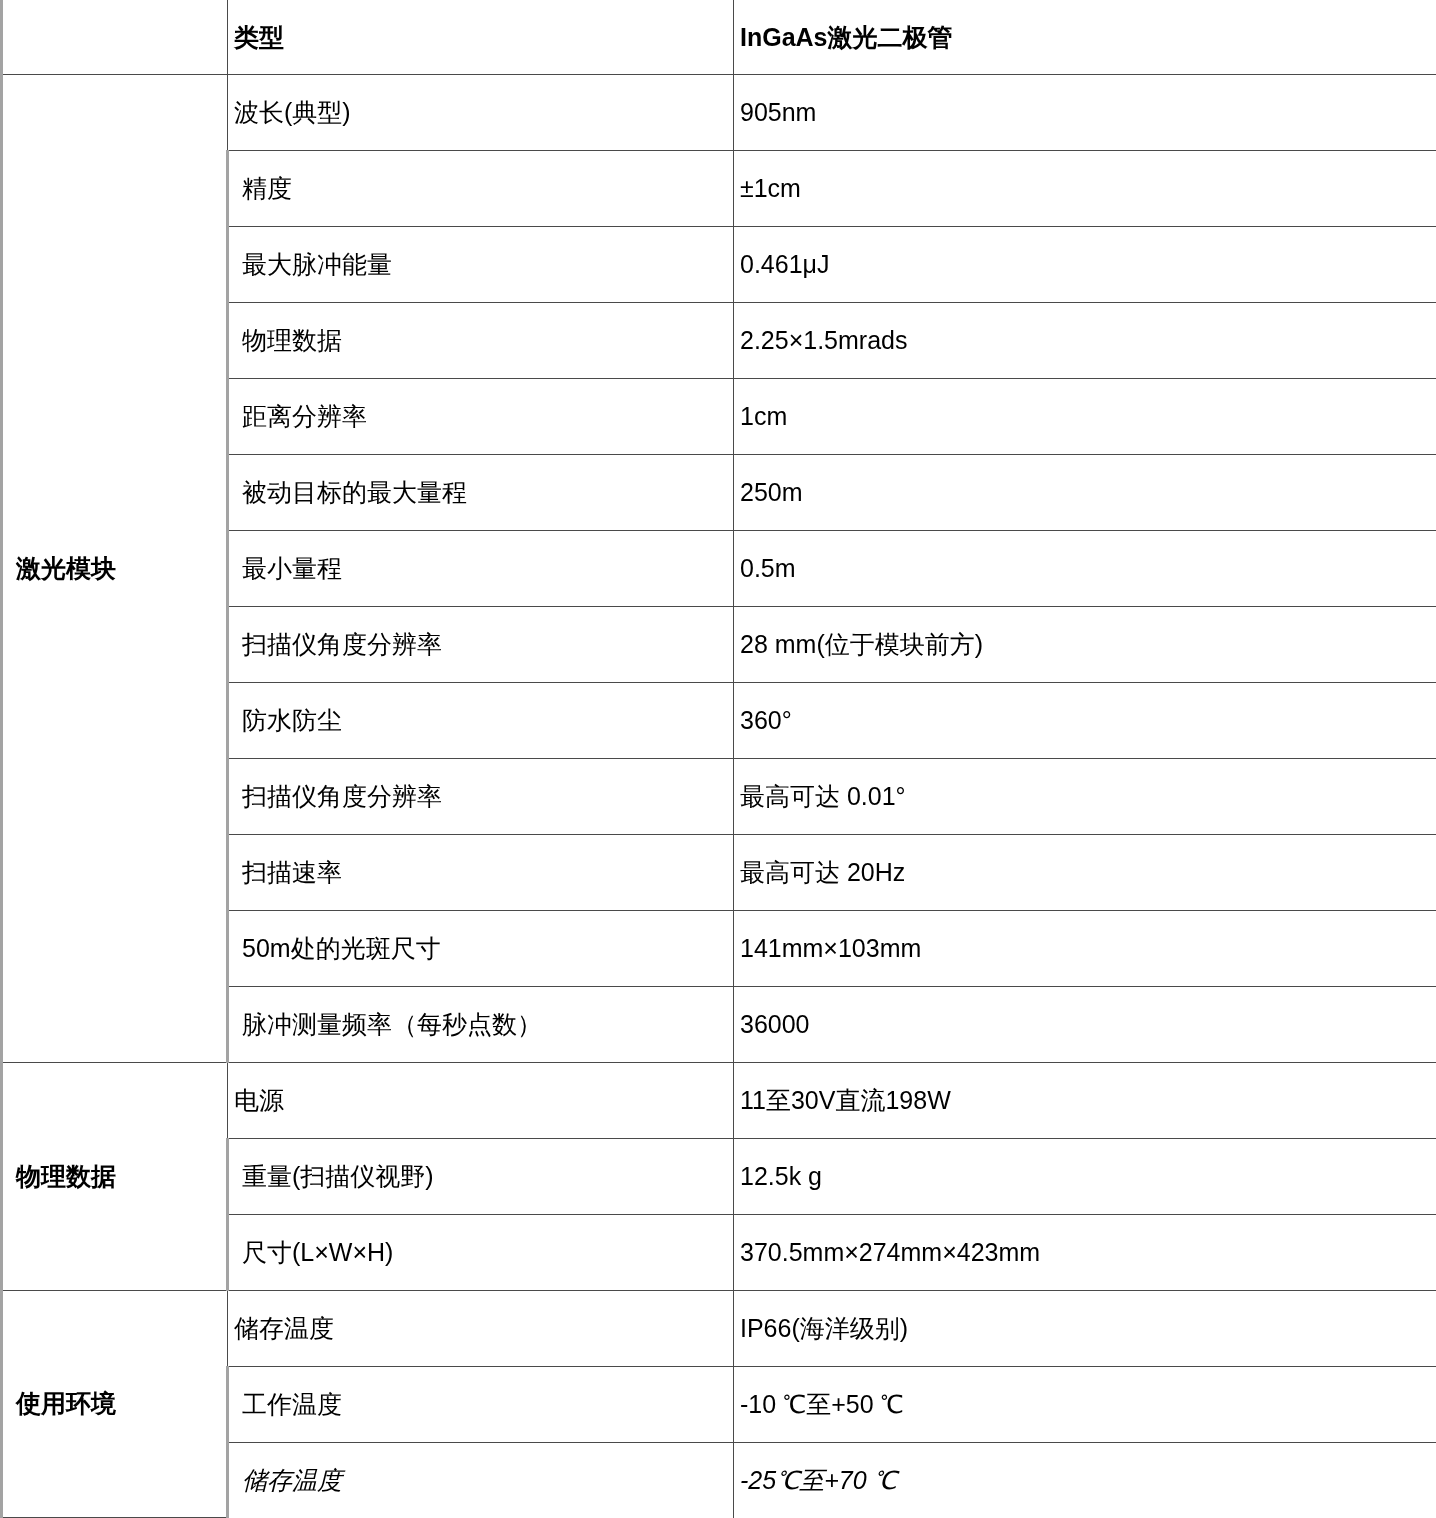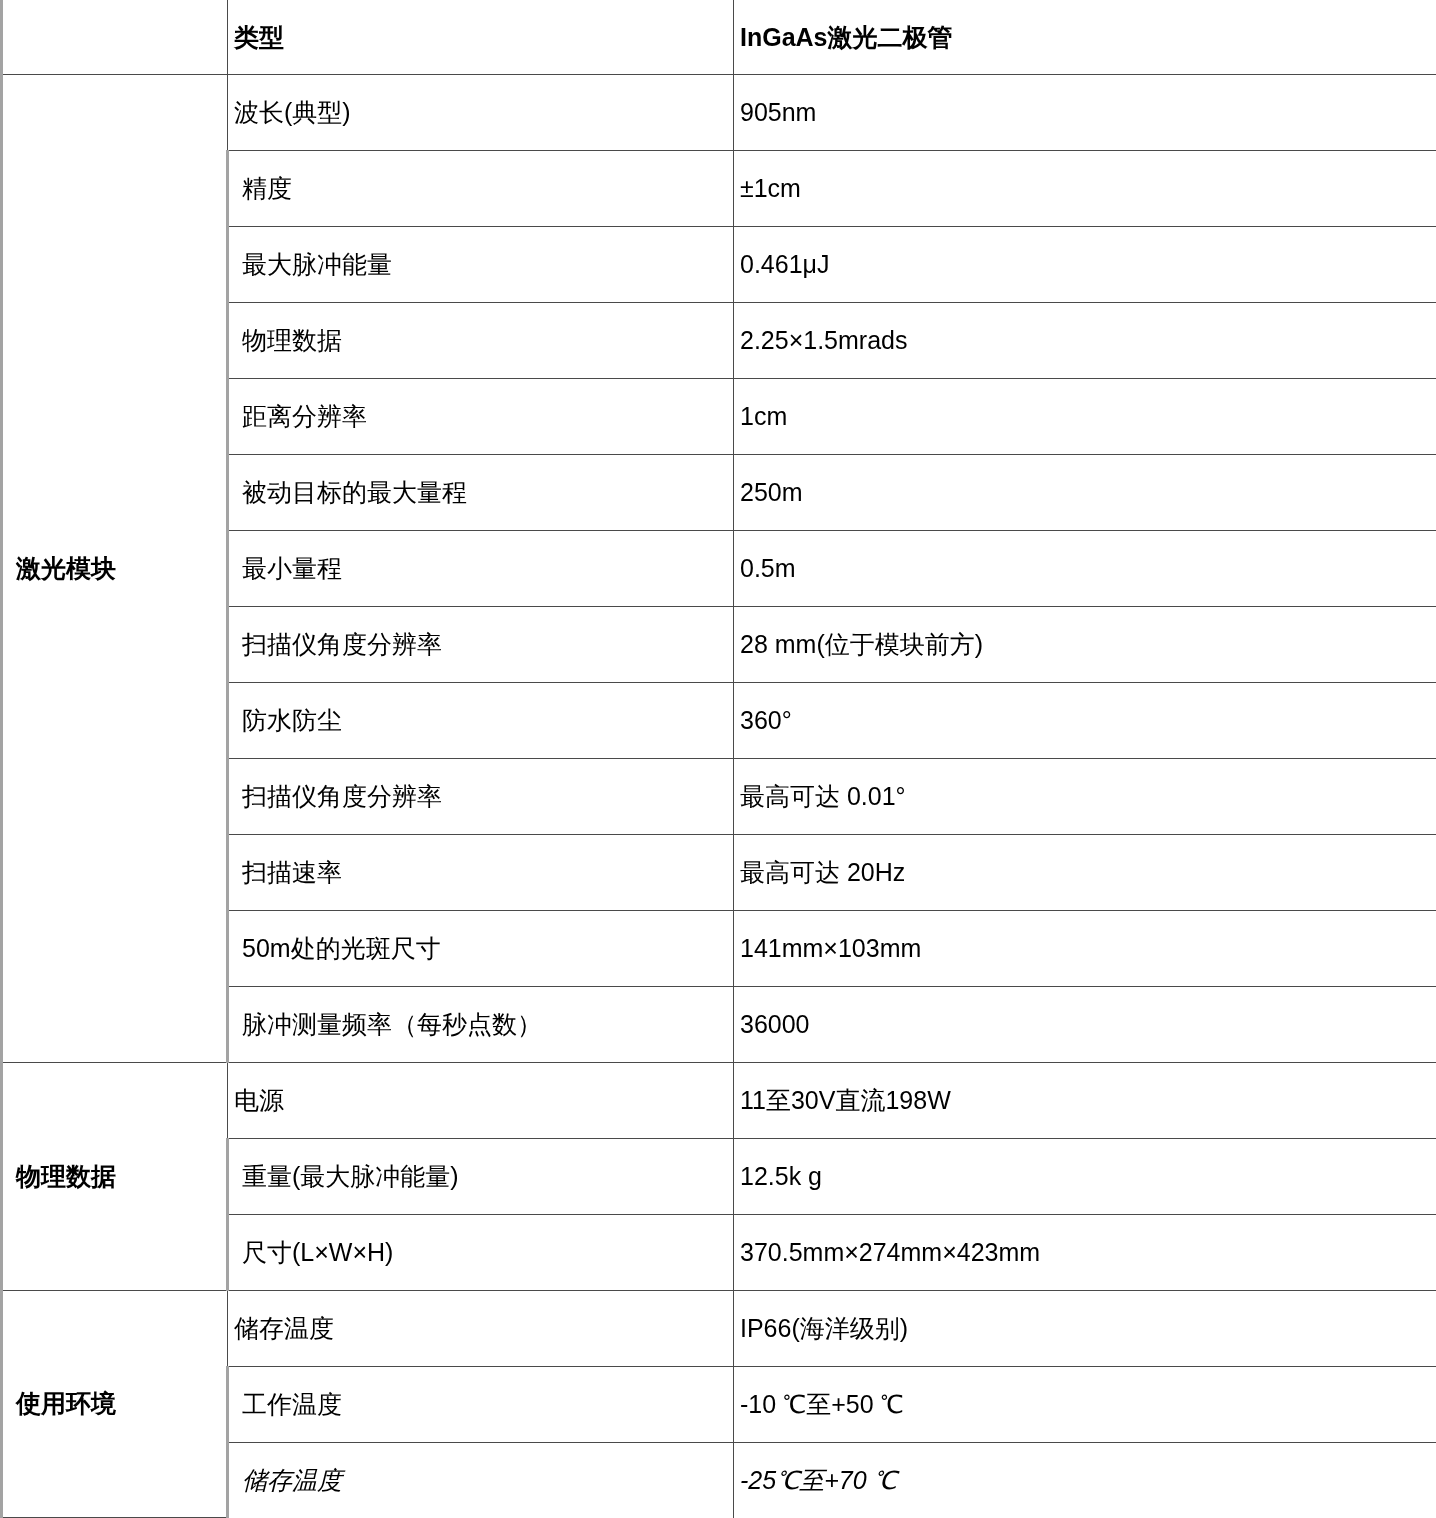--- a/index.html
+++ b/index.html
@@ -122,21 +122,21 @@
       <td class="param-cell">脉冲测量频率（每秒点数）</td>
       <td class="value-cell">36000</td>
     </tr>
 
     <tr>
       <td class="group-cell" rowspan="3">物理数据</td>
       <td class="param-cell">电源</td>
       <td class="value-cell">11至30V直流198W</td>
     </tr>
     <tr>
-      <td class="param-cell">重量(最大脉冲能量)</td>
+      <td class="param-cell">重量(扫描仪视野)</td>
       <td class="value-cell">12.5k g</td>
     </tr>
     <tr>
       <td class="param-cell">尺寸(L×W×H)</td>
       <td class="value-cell">370.5mm×274mm×423mm</td>
     </tr>
 
     <tr>
       <td class="group-cell" rowspan="3">使用环境</td>
       <td class="param-cell">储存温度</td>

